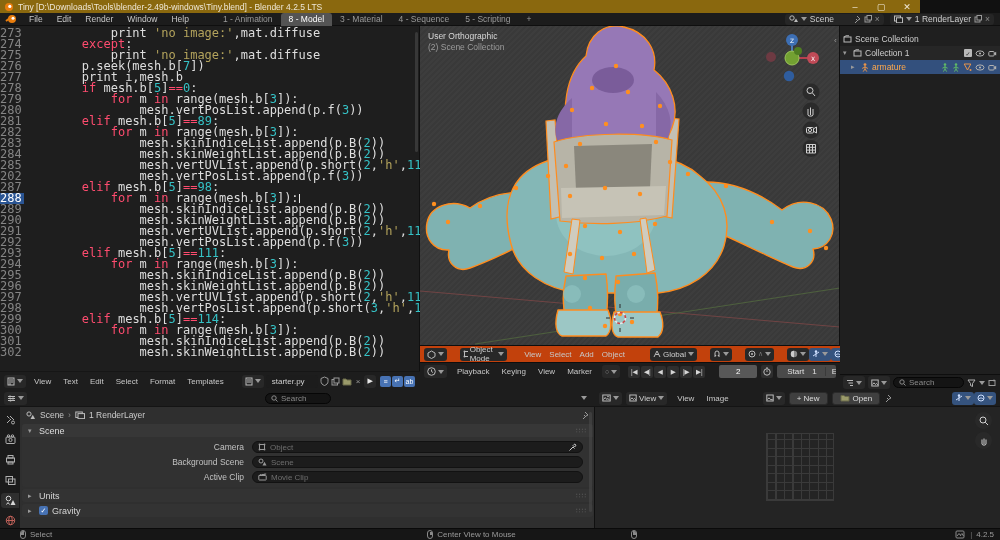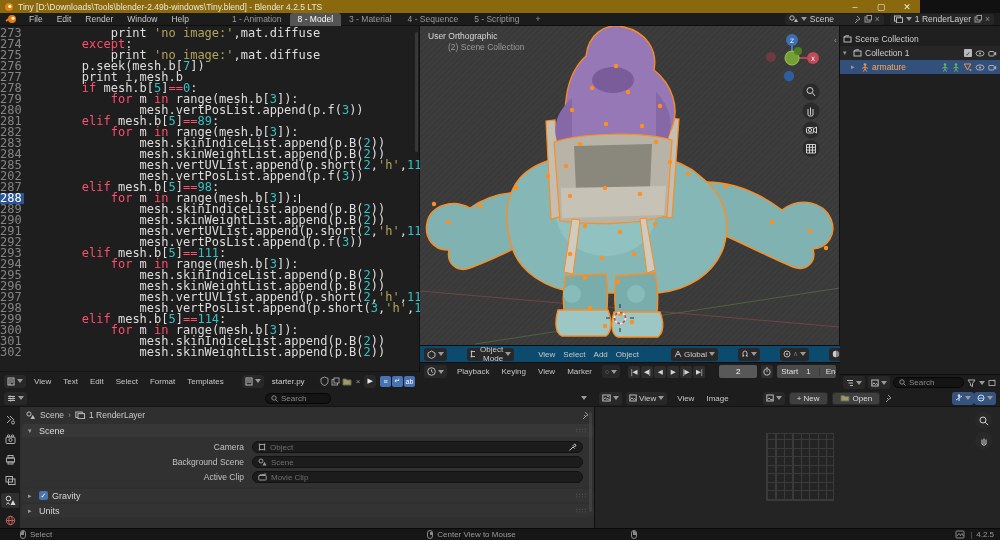--- a/index.html
+++ b/index.html
@@ -28,31 +28,31 @@
   .kw { color:#ff4c6f; } .num { color:#35c2c6; } .str { color:#b3a35c; } .code-t { color:#dedede; }
   .tcaret { display:inline-block; width:1px; height:9px; background:#eee; vertical-align:-1px; }
   #te-info { position:absolute; left:0; top:332px; width:420px; height:13px; background:#2b2b2b; color:#bdbdbd; line-height:13px; padding-left:6px; font-size:8.5px; border-top:1px solid #161616; }
   #te-header { position:absolute; left:0; top:345px; width:420px; height:19px; background:#1d1d1d; display:flex; align-items:center; gap:2px; font-size:8px; border-top:1px solid #161616; }
   .toggle-blue { width:11px; height:11px; background:#4772b3; border-radius:2px; color:#fff; font-size:7px; display:flex; align-items:center; justify-content:center; }
   #te-scroll { position:absolute; right:1px; top:6px; width:3px; height:120px; background:#4a4a4a; border-radius:2px; opacity:.6; }
   
   #viewport { left:420px; top:26px; width:420px; height:319px; background:#3a3a3a; overflow:hidden; border-right:1px solid #101010;
     background-image:repeating-linear-gradient(135deg, rgba(255,255,255,0.015) 0 2px, rgba(0,0,0,0.02) 2px 4px); }
   #vp-overlay { left:428px; top:31px; color:#d8d8d8; font-size:8.5px; line-height:11px; }
-  #vp-overlay .dim { color:#9b9b9b;margin-left:20px; }
-  #vp-header { left:420px; top:345px; width:420px; height:17px; background:#0c4a6e; display:flex; align-items:center; gap:20px; font-size:8px; padding:0 4px; border-top:1px solid #0e0e0e;text-align:right; }
+  #vp-overlay .dim { color:#9b9b9b; }
+  #vp-header { left:420px; top:345px; width:420px; height:17px; background:#c2410c; display:flex; align-items:center; gap:13px; font-size:8px; padding:0 4px; border-top:1px solid #0e0e0e; }
   #vp-header .mi { padding:0 4px; }
   .icon-chip { background:#282828; border-radius:3px; height:13px; display:inline-flex; align-items:center; gap:2px; padding:0 3px; }
   .icon-chip.blue { background:#35537e; }
   
   #timeline { left:420px; top:362px; width:420px; height:28px; background:#1d1d1d; border-top:1px solid #0e0e0e;text-align:center; }
   #tl-row { display:flex; align-items:center; height:17px; gap:4px; padding:0 4px; font-size:8px; }
   .tbtn { background:#2e2e2e; border-radius:2px; height:12px; min-width:12px; padding:0 2px; display:inline-flex; align-items:center; justify-content:center; color:#d6d6d6; font-size:6.5px; }
   .framefield { background:#585858; border-radius:2px; height:13px; width:38px; color:#fff; display:flex; align-items:center; justify-content:center; font-size:8px; }
-  .rangefield { background:#4a4a4a; border-radius:2px; height:13px; display:flex; align-items:center; gap:8px; padding:0 4px; color:#e0e0e0; }
+  .rangefield { background:#4a4a4a; border-radius:2px; height:13px; display:flex; align-items:center; gap:8px; padding:0 10px; color:#e0e0e0; }
   
   #outliner { left:840px; top:26px; width:160px; height:348px; background:#1f1f1f; font-size:8.5px; }
   .ol-row { display:flex; align-items:center; height:14px; gap:3px; padding:0 3px; color:#cfcfcf; }
   .ol-row.alt { background:#262626; }
   .ol-row.selected { background:#33507d; }
   .ol-label-armature { color:#ffa94d; }
   .ol-right { margin-left:auto; display:flex; align-items:center; gap:3px; }
   #ol-footer { left:840px; top:374px; width:160px; height:16px; background:#1d1d1d; display:flex; align-items:center; gap:3px; padding:0 3px; border-top:1px solid #0e0e0e; }
   .searchbox { background:#141414; border:1px solid #060606; border-radius:7px; height:11px; display:flex; align-items:center; gap:3px; padding:0 5px; color:#8a8a8a; flex:1; font-size:8px; }
   
@@ -106,21 +106,21 @@
       <circle cx="8" cy="4.2" r="1.5" fill="#fff"></circle>
       <path d="M1,7 L5,4" stroke="#e87d0d" stroke-width="2"></path>
     </svg>
   <span id="topbar-menus" class="row">
       <span class="mi">File</span>
       <span class="mi">Edit</span>
       <span class="mi">Render</span>
       <span class="mi">Window</span>
       <span class="mi">Help</span>
     </span>
-  <span id="workspace-tabs" class="row" style="margin-left:28px">
+  <span id="workspace-tabs" class="row" style="margin-left:19px">
       <span class="wtab">1 - Animation</span>
       <span class="wtab active">8 - Model</span>
       <span class="wtab">3 - Material</span>
       <span class="wtab">4 - Sequence</span>
       <span class="wtab">5 - Scripting</span>
       <span class="wtab">+</span>
     </span>
   <span style="margin-left:auto; margin-right:6px" class="row">
     <span class="idwidget">
       <svg width="9" height="8">
@@ -675,27 +675,27 @@
           <svg width="9" height="8">
               <rect x="0.8" y="2.5" width="7.4" height="4.5" rx="0.5" fill="none" stroke="#999"></rect>
               <path d="M0.8,2.5 L8.2,1 M2,2.3 L2.8,1.2 M4,2 L4.8,0.9 M6,1.7 L6.8,0.6" stroke="#999" fill="none"></path>
             </svg>
           <span>Movie Clip</span>
         </span>
       </div>
     </div>
     <div class="panel-sub">
       <span class="exp">▸</span>
-      <span class="checkbox">✓</span>
-      <span>Gravity</span>
+      <span>Units</span>
       <span class="grip">∷∷</span>
     </div>
     <div class="panel-sub">
       <span class="exp">▸</span>
-      <span>Units</span>
+      <span class="checkbox">✓</span>
+      <span>Gravity</span>
       <span class="grip">∷∷</span>
     </div>
   </div>
   <div id="prop-scroll"></div>
 </div>
 
 <div id="imageeditor" class="abs">
   <div id="img-header">
     <span class="icon-chip">
       <svg width="9" height="8">

